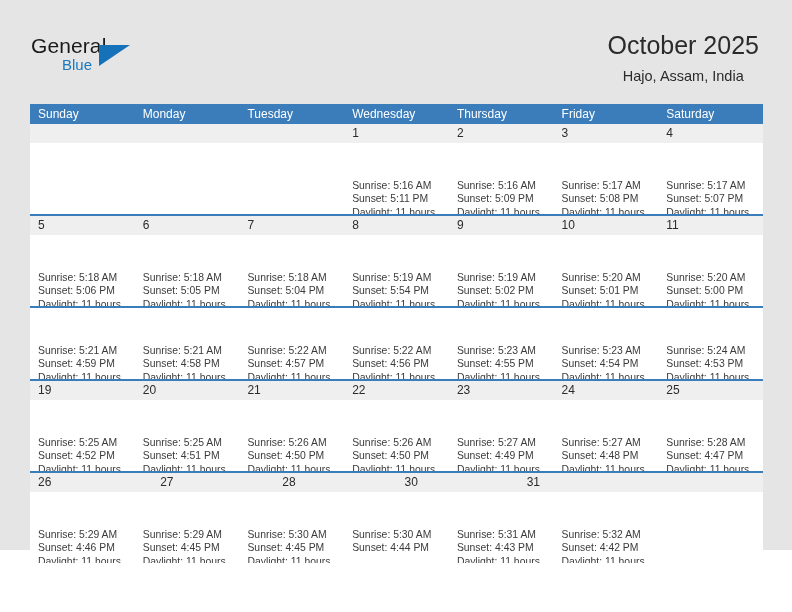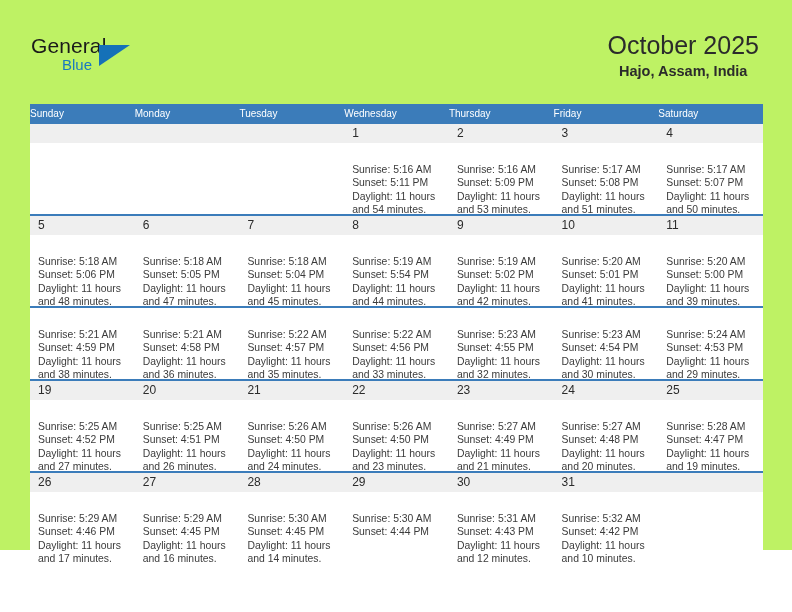--- a/index.html
+++ b/index.html
@@ -9,21 +9,21 @@
     height: 612px;
     background: #ffffff;
     font-family: "Liberation Sans", sans-serif;
     overflow: hidden;
   }
 
   .page {
     position: relative;
     width: 792px;
     height: 550px;
-    background: #bef264;
+    background: #e5e5e5;
   }
 
   
   .top-bar {
     position: absolute;
     left: 0; top: 0;
     width: 792px;
     height: 100px;
   }
 
@@ -67,43 +67,43 @@
     font-size: 25px;
     color: #2b2b2b;
     font-weight: normal;
     line-height: 30px;
     white-space: nowrap;
   }
   .cal-sub {
     font-size: 14.5px;
     color: #2b2b2b;
     line-height: 22px;
+    margin-top: 5px;
     white-space: nowrap;
-    font-weight: bold;
   }
 
   
   .calendar {
     position: absolute;
     left: 30px;
     top: 104px;
     width: 733px;
   }
 
   .weekday-row {
     display: flex;
     background: #3b7cba;
     height: 20px;
   }
   .weekday {
     flex: 1 1 0;
     color: #ffffff;
-    font-size: 10px;
+    font-size: 12px;
     line-height: 20px;
-    padding-left: 0;
+    padding-left: 8px;
     white-space: nowrap;
     overflow: hidden;
   }
 
   .week {
     position: relative;
     border-top: 2px solid #3b7cba;
   }
   .week:first-of-type {
     border-top: none;
@@ -123,22 +123,23 @@
   .dnum-cell {
     flex: 1 1 0;
     padding-left: 8px;
     font-size: 12px;
     line-height: 19px;
     color: #2b2b2b;
   }
 
   .cell {
     flex: 1 1 0;
-    padding: 20px 6px 0 8px;
+    padding: 12px 6px 0 8px;
     overflow: hidden;
+    margin-top: 24px;
   }
   .cell .line {
     font-size: 10.4px;
     line-height: 13.4px;
     color: #3b3b3b;
     white-space: nowrap;
   }
   .cell .line.wrap {
     white-space: normal;
   }
@@ -344,21 +345,20 @@
               <div class="line">Sunset: 4:47 PM</div>
               <div class="line wrap">Daylight: 11 hours and 19 minutes.</div>
             </div>
           </div>
         </div>
         <div class="week">
           <div class="week-dates">
             <div class="dnum-cell">26</div>
             <div class="dnum-cell">27</div>
             <div class="dnum-cell">28</div>
-            <div class="dnum-cell">29</div>
             <div class="dnum-cell">30</div>
             <div class="dnum-cell">31</div>
             <div class="dnum-cell"></div>
           </div>
           <div class="week-body">
             <div class="cell">
               <div class="line">Sunrise: 5:29 AM</div>
               <div class="line">Sunset: 4:46 PM</div>
               <div class="line wrap">Daylight: 11 hours and 17 minutes.</div>
             </div>

